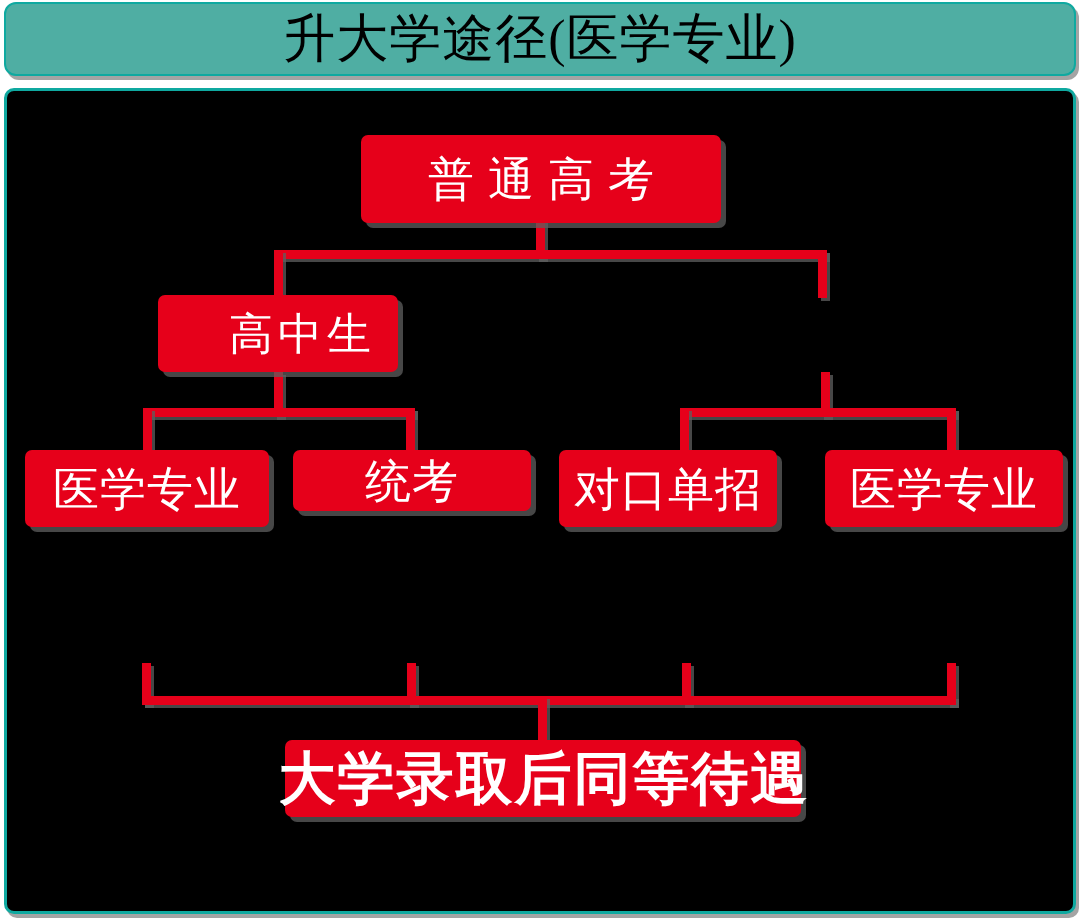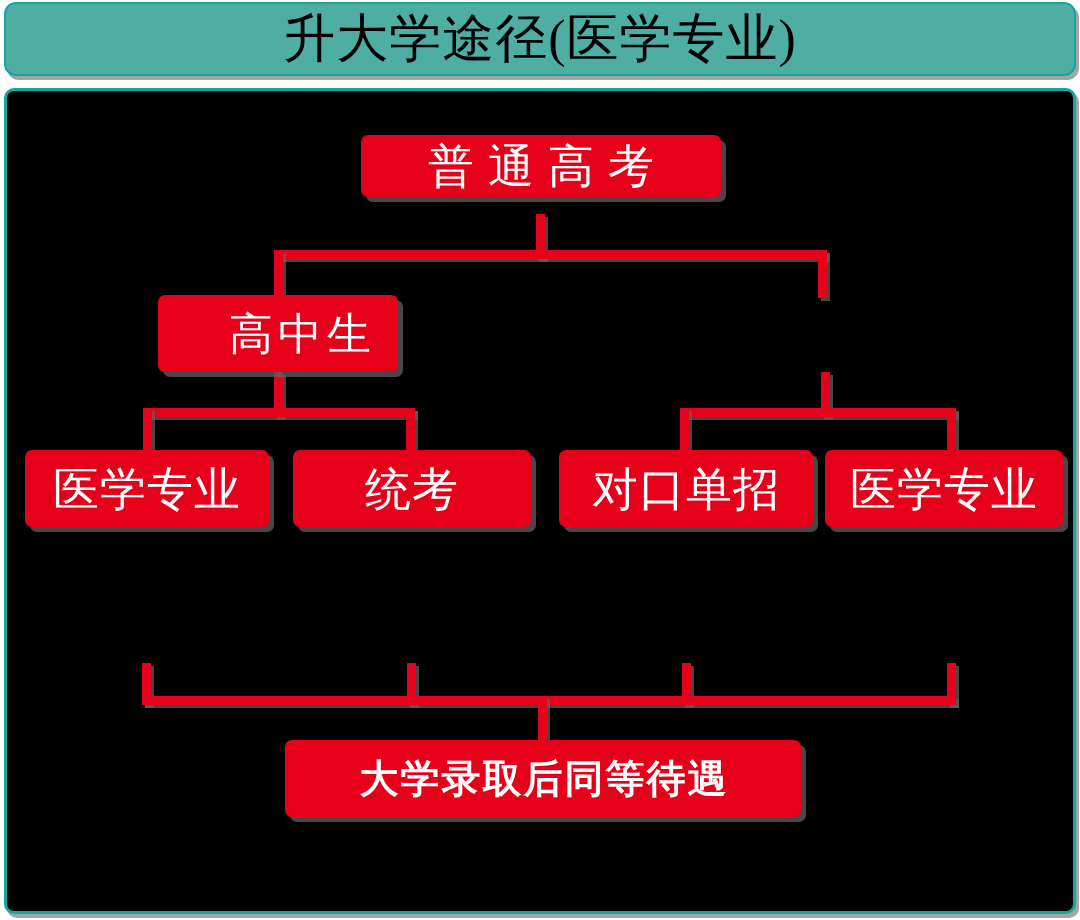--- a/index.html
+++ b/index.html
@@ -90,37 +90,37 @@
     box-sizing: border-box;
     color: #ffffff;
     white-space: nowrap;
     line-height: 1;
   }
   .node .label {
     color: #ffffff;
     display: block;
   }
 
-  .n-root  { left: 358px; top: 132px; width: 360px; height: 62px; }
+  .n-root  { left: 358px; top: 132px; width: 360px; height: 88px; }
   .n-root .label { font-size: 46px; letter-spacing: 14px; text-indent: 14px; font-weight: 400; }
 
   .n-hs    { left: 155px; top: 292px; width: 240px; height: 77px; padding-left: 44px; }
   .n-zz    { left: 703px; top: 292px; width: 238px; height: 77px; }
   .n-hs .label, .n-zz .label { font-size: 44px; letter-spacing: 5px; text-indent: 5px; font-weight: 400; }
 
   .n-gzdz  { left: 22px;  top: 447px; width: 244px; height: 77px; }
-  .n-tk    { left: 290px; top: 447px; width: 238px; height: 77px; }
-  .n-dkdz  { left: 556px; top: 447px; width: 254px; height: 77px; }
+  .n-tk    { left: 290px; top: 447px; width: 238px; height: 61px; }
+  .n-dkdz  { left: 556px; top: 447px; width: 218px; height: 77px; }
   .n-dkgk  { left: 822px; top: 447px; width: 238px; height: 77px; }
   .n-gzdz .label, .n-tk .label, .n-dkdz .label, .n-dkgk .label {
     font-size: 46px; letter-spacing: 1px; font-weight: 400;
   }
 
   .n-final { left: 282px; top: 737px; width: 516px; height: 77px; }
-  .n-final .label { font-size: 39px; letter-spacing: 2px; text-indent: 2px; font-weight: 700; }
+  .n-final .label { font-size: 57px; letter-spacing: 2px; text-indent: 2px; font-weight: 700; }
 </style>
 </head>
 <body>
 
 <div id="root">
 
   <div class="title-bar">
     <span class="title-text">升大学途径(医学专业)</span>
   </div>
 

